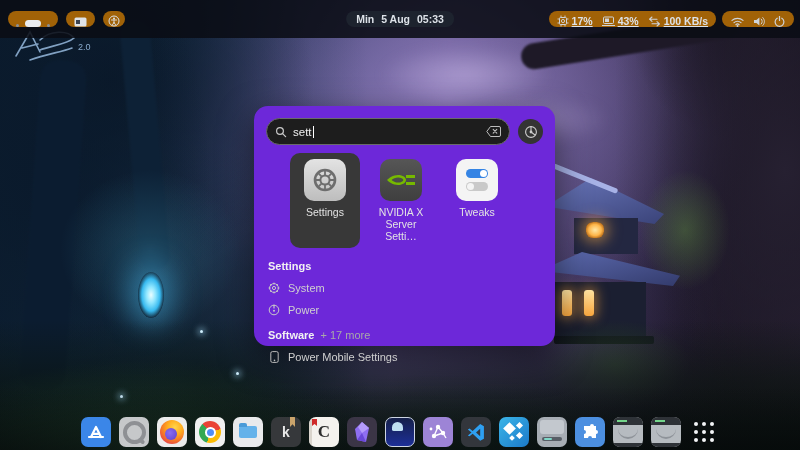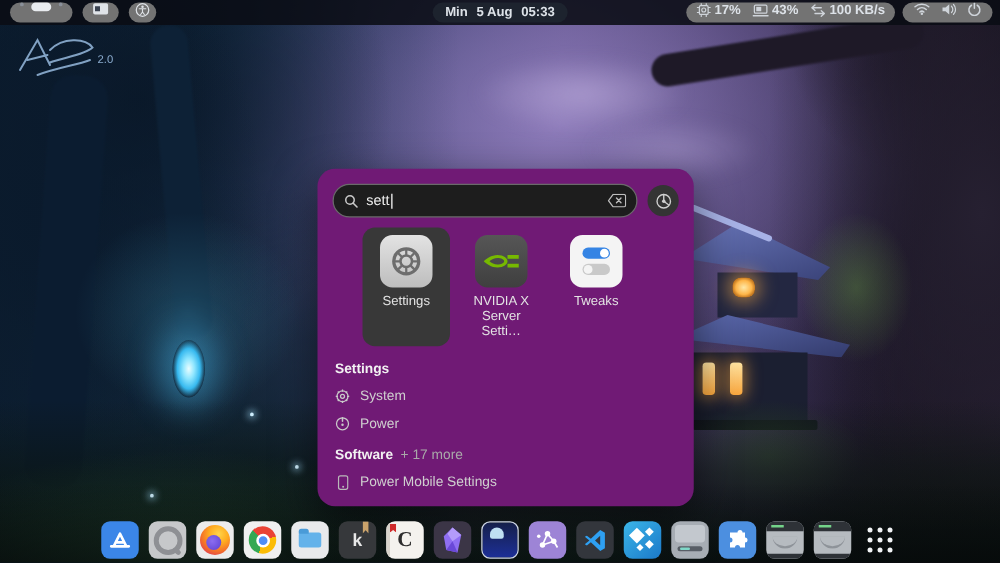--- a/index.html
+++ b/index.html
@@ -63,34 +63,34 @@
     background:linear-gradient(#ffe3a0,#f9a73e);box-shadow:0 0 12px 3px rgba(255,170,60,.5);}
   .porch{left:14px;top:176px;width:100px;height:8px;background:#12151f;border-radius:2px;}
   .spark{width:3px;height:3px;border-radius:50%;background:#cfeefc;box-shadow:0 0 6px 2px rgba(160,220,250,.6);}
   .wp-signature{left:10px;top:26px;width:120px;height:60px;}
   .wp-signature svg{position:absolute;left:0;top:0;}
   .wp-sig-num{position:absolute;left:68px;top:16px;font-size:9px;color:#9fc3e8;opacity:.85;}
   .wp-bottomfade{left:0;bottom:0;width:100%;height:64px;
     background:linear-gradient(to top,rgba(4,7,10,.55),rgba(4,7,10,0));}
 
   
-  .topbar{position:absolute;left:0;top:0;width:100%;height:20px;background:rgba(10,13,20,.88);
+  .topbar{position:absolute;left:0;top:0;width:100%;height:38px;background:rgba(10,13,20,.88);
     display:flex;align-items:center;font-size:10.5px;color:#dde2e8;z-index:30;}
   .tb-left{display:flex;align-items:center;gap:8px;margin-left:8px;}
-  .pill{background:#737373;border-radius:9px;height:16px;display:flex;align-items:flex-start;padding:0 8px;gap:6px;}
+  .pill{background:#a16207;border-radius:9px;height:16px;display:flex;align-items:flex-end;padding:0 8px;gap:6px;text-decoration:underline;}
   .ws-dot{width:3px;height:3px;border-radius:50%;background:#8a909a;}
   .ws-active{width:16px;height:7px;border-radius:4px;background:#e9ecf0;}
   .tb-center{position:absolute;left:50%;transform:translateX(-50%);}
   .clockpill{background:#1d232e;border-radius:9px;height:16px;display:flex;align-items:center;gap:7px;padding:0 10px;font-weight:bold;}
   .tb-right{margin-left:auto;margin-right:6px;display:flex;align-items:center;gap:6px;}
   .statgrp{display:flex;align-items:center;gap:3px;font-weight:bold;}
   .icon12 svg{display:block;}
 
   
-  .panel{position:absolute;left:254px;top:135px;width:301px;height:270px;background:#701a75;
+  .panel{position:absolute;left:254px;top:106px;width:301px;height:240px;background:#6d28d9;
     border-radius:14px;box-shadow:0 12px 34px rgba(0,0,0,.55);z-index:20;}
   .search-row{display:flex;align-items:center;gap:8px;padding:12px 12px 0 12px;}
   .search-field{flex:1;height:25px;background:#1d1d1d;border:1px solid #6a6a6a;border-radius:14px;
     display:flex;align-items:center;padding:0 8px;gap:6px;}
   .search-text{font-size:11.5px;color:#f0f0f0;display:flex;align-items:center;}
   .caret{display:inline-block;width:1px;height:12px;background:#fff;margin-left:1px;}
   .gear-btn{width:25px;height:25px;border-radius:50%;background:#343434;display:flex;align-items:center;justify-content:center;}
 
   .results{display:flex;margin:8px 0 0 36px;gap:6px;}
   .tile{width:66px;display:flex;flex-direction:column;align-items:center;padding:6px 2px;border-radius:10px;}

